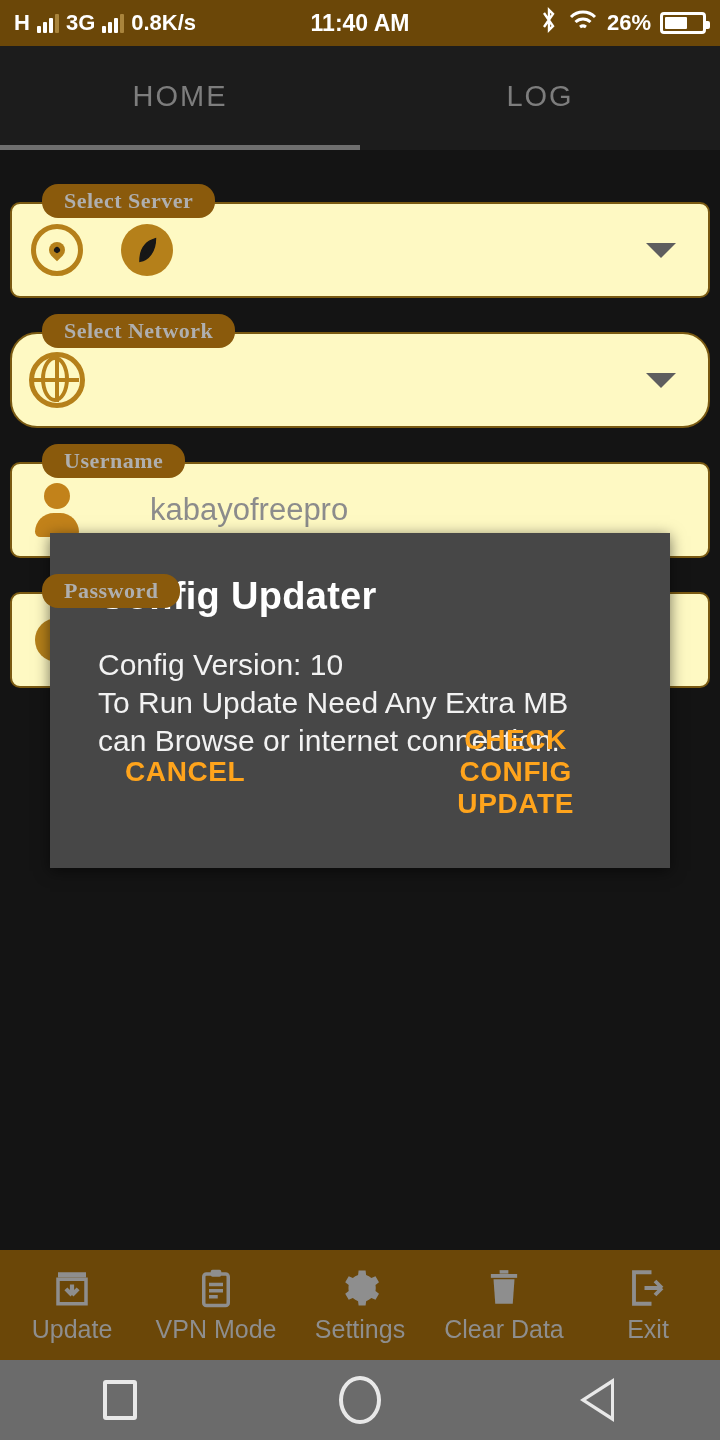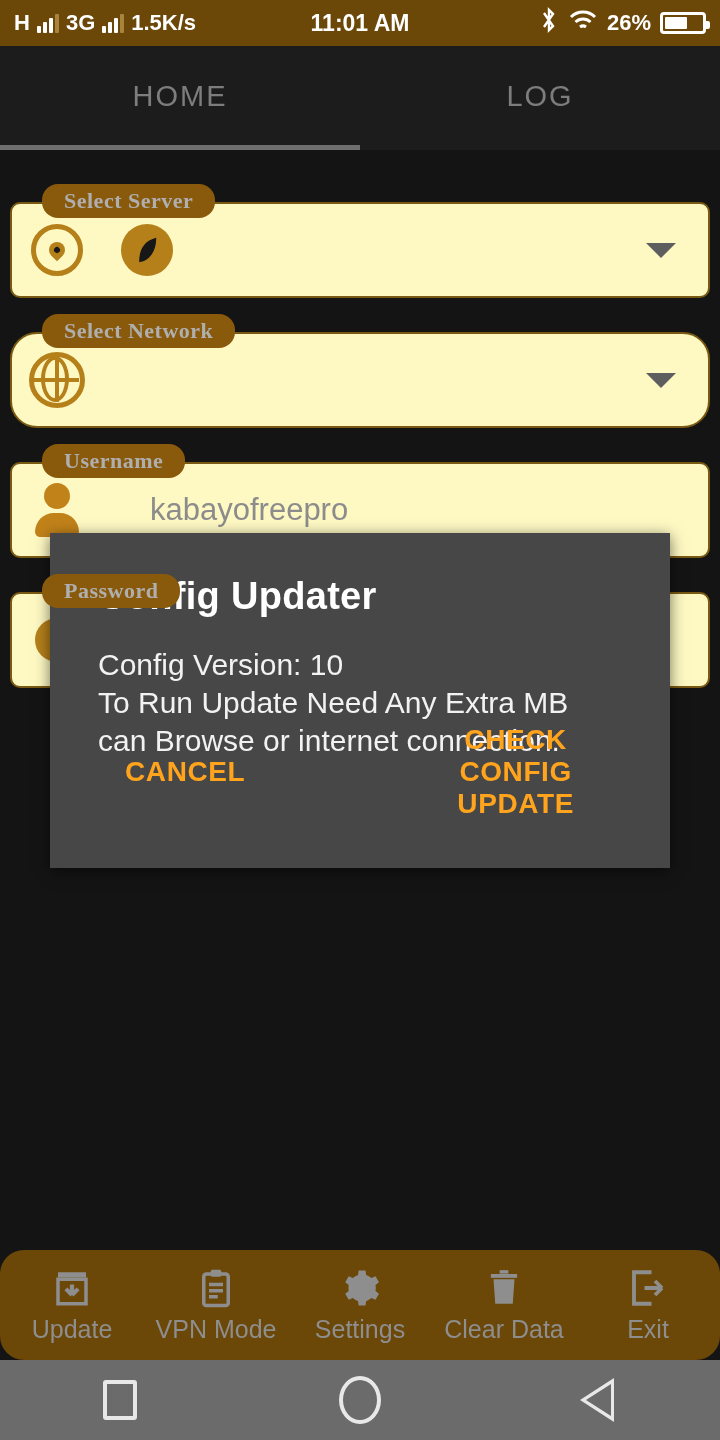--- a/index.html
+++ b/index.html
@@ -154,21 +154,21 @@
   .dlg-btn{
     color:#FFA41C; font-size:28px; font-weight:bold; letter-spacing:.6px;
     background:none; border:none; cursor:pointer;
     font-family:"Liberation Sans", sans-serif;
   }
   .dlg-btn.primary{ margin-left:164px; }
 
   
   .bottomnav{
     position:absolute; left:0; bottom:80px; width:720px; height:110px;
-    background:#6B4708; display:flex;border-radius:24px;
+    background:#6B4708; display:flex;
   }
   .navitem{
     flex:1; display:flex; flex-direction:column; align-items:center;
     justify-content:center; gap:6px; color:#8E8E8E;
   }
   .navitem .lbl{ font-size:25px; }
   .nav-ico{ width:42px; height:42px; position:relative; }
 
   
   .sysnav{
@@ -203,23 +203,23 @@
         <i></i>
         <i></i>
       </span>
     <span>3G</span>
     <span class="bars">
         <i></i>
         <i></i>
         <i></i>
         <i></i>
       </span>
-    <span>1.5K/s</span>
-  </div>
-  <div class="sb-center">11:01 AM</div>
+    <span>0.8K/s</span>
+  </div>
+  <div class="sb-center">11:40 AM</div>
   <div class="sb-right">
     <span>
       <svg width="20" height="26" viewBox="0 0 20 26">
           <path d="M5 6 L14 19 L10 23 L10 3 L14 7 L5 20" fill="none" stroke="#fff" stroke-width="2.4"></path>
         </svg>
     </span>
     <span>
       <svg width="30" height="24" viewBox="0 0 30 24">
         <path d="M3 9 A17 17 0 0 1 27 9" fill="none" stroke="#fff" stroke-width="3"></path>
         <path d="M7.5 14 A11 11 0 0 1 22.5 14" fill="none" stroke="#fff" stroke-width="3"></path>

